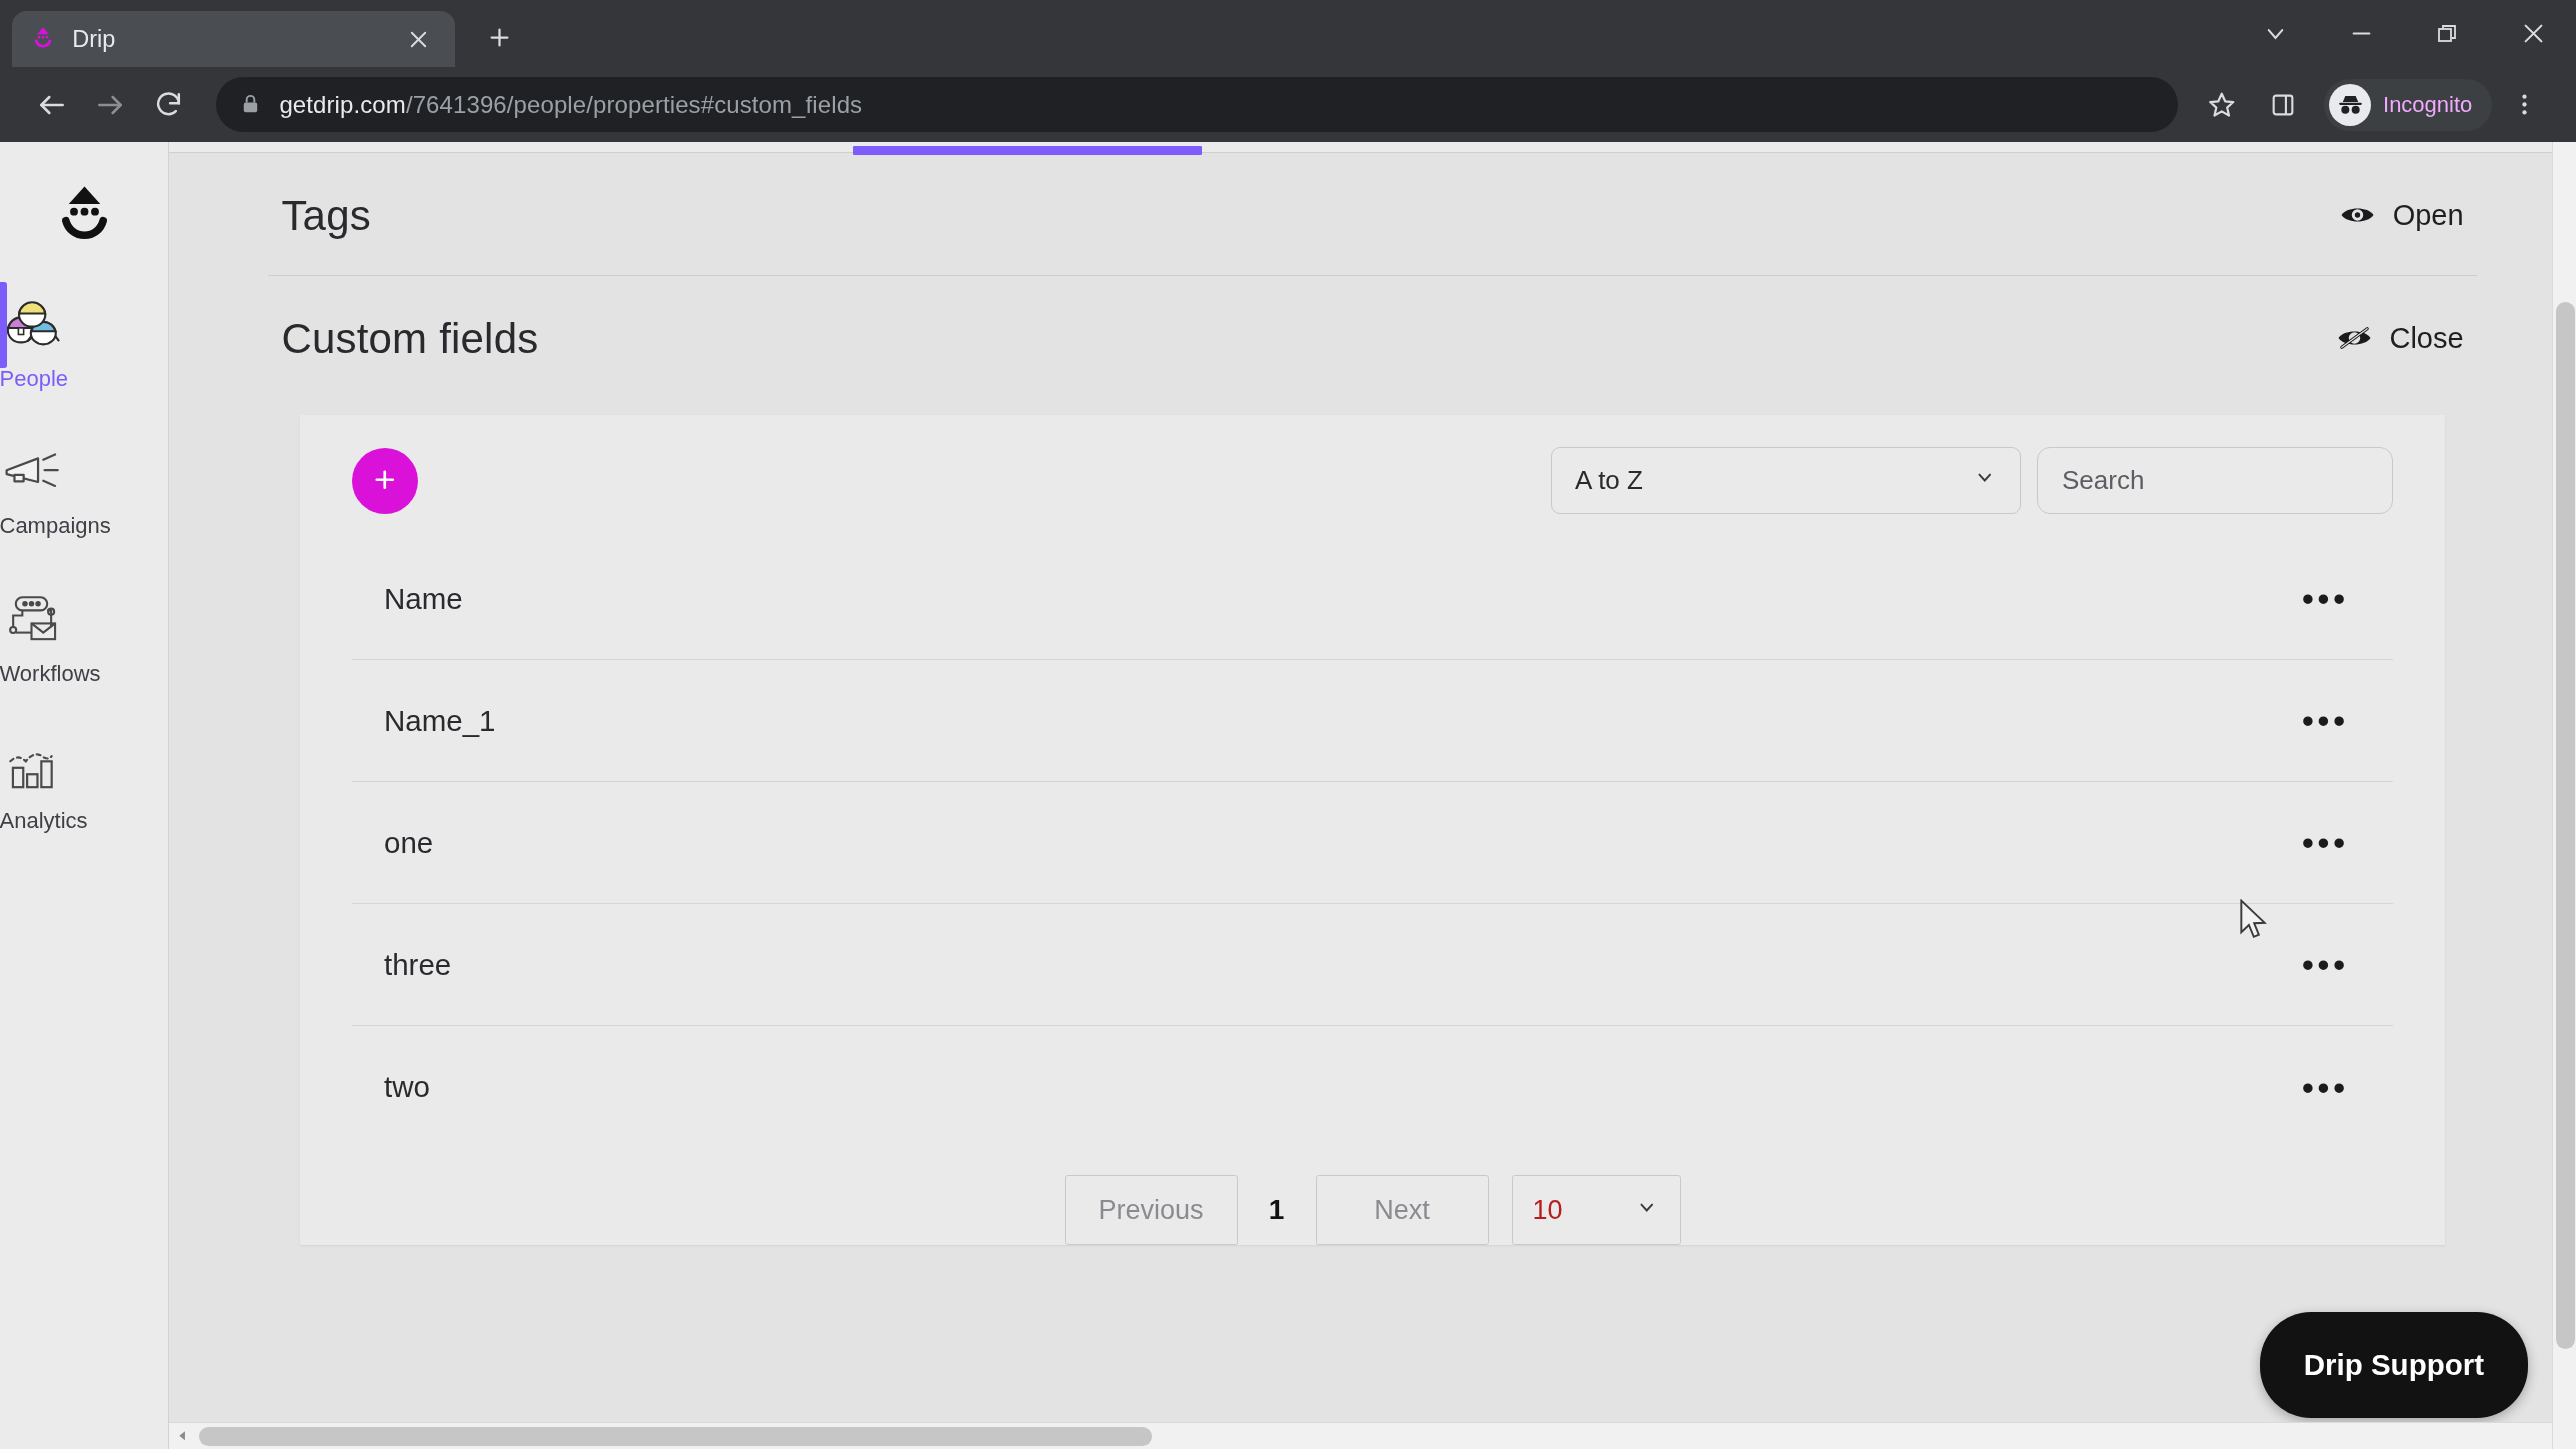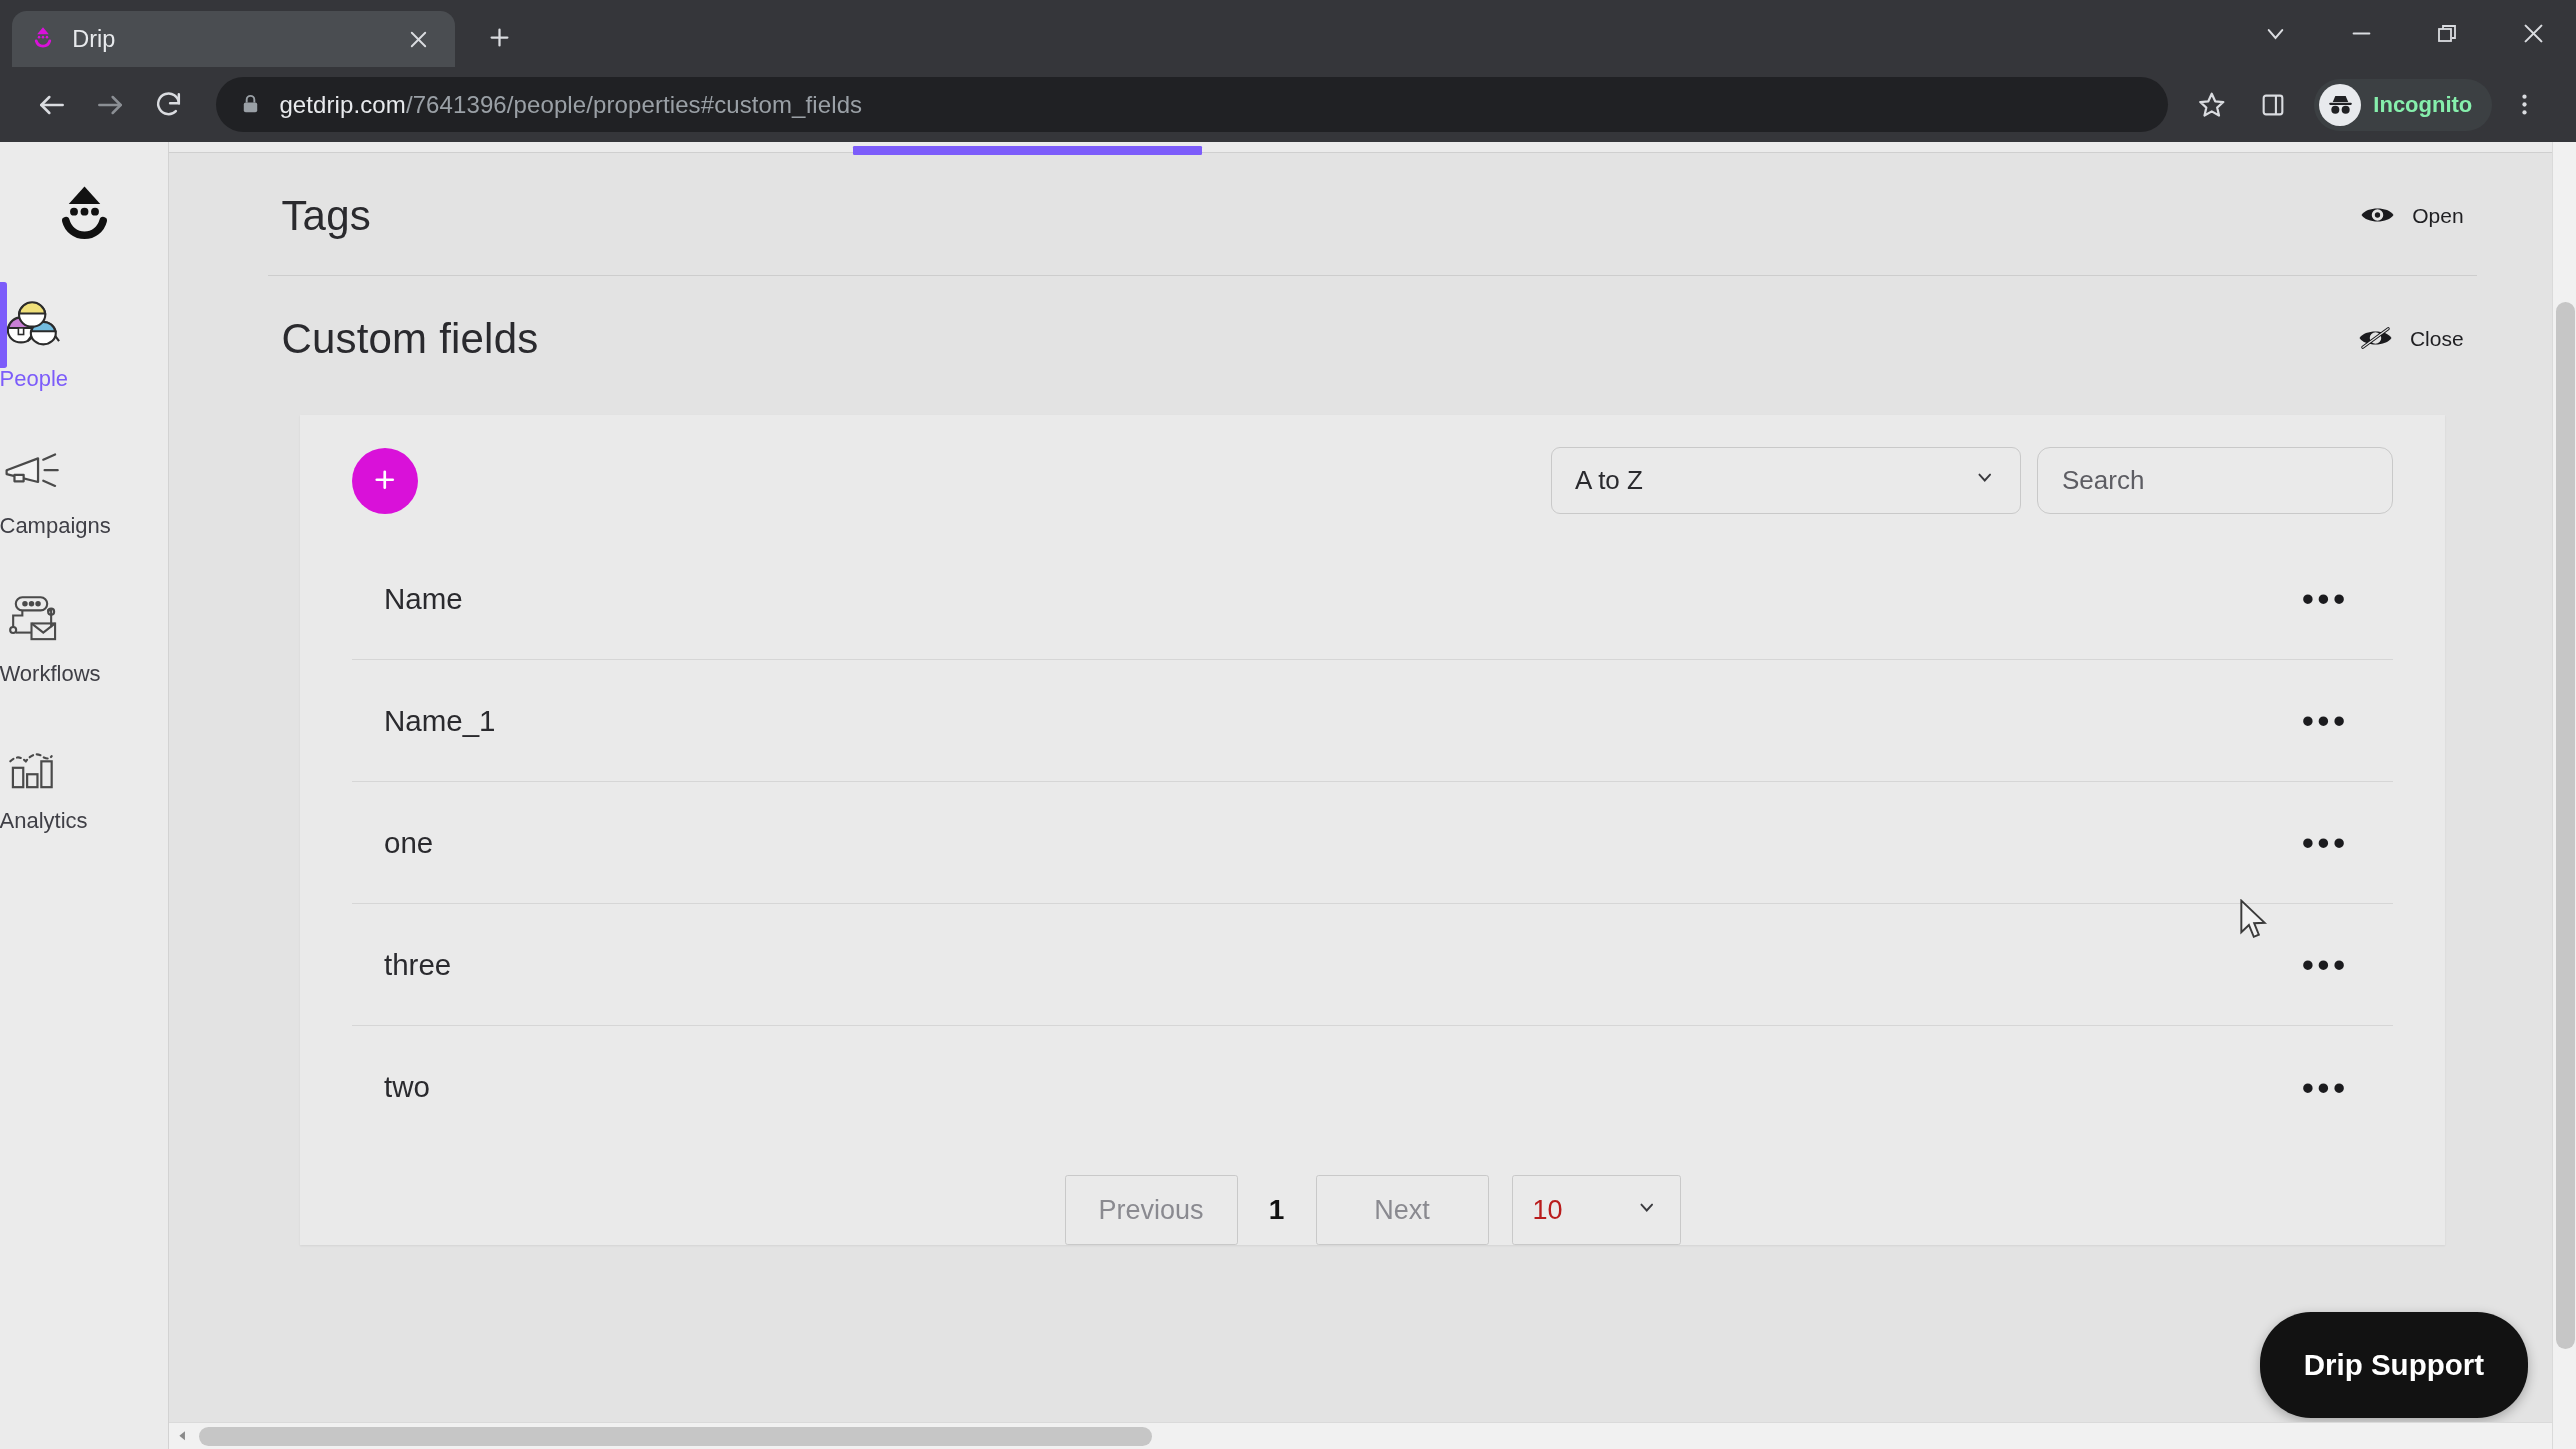--- a/index.html
+++ b/index.html
@@ -53,21 +53,21 @@
   .url { font-size: 24px; color: #9aa0a6; white-space: nowrap; overflow: hidden; letter-spacing: 0.1px;}
   .url b { color: #e8eaed; font-weight: 400; }
   .tb-right { display: flex; align-items: center; gap: 2.7px; flex: none;}
   .tb-icon { width: 58px; height: 58px; display:flex; align-items:center; justify-content:center; border-radius:50%;}
   .incognito-pill {
     height: 52px; background: #3c4043; border-radius: 27px;
     display: flex; align-items: center; padding: 0 20px 0 5.4px; margin-left: 9.4px;
   }
   .incognito-ico { width: 42px; height: 42px; border-radius: 50%; background: #e8eaed;
     display:flex; align-items:center; justify-content:center; margin-right: 12px; flex:none;}
-  .incognito-label { color: #86efac; font-size: 22px; font-weight: bold; }
+  .incognito-label { color: #f0abfc; font-size: 22px; }
 
   
   .viewport {
     position: absolute; left: 0; top: 142px; width: 2576px; height: 1307px;
     background: #e3e3e3; overflow: hidden;
   }
 
   
   .rail {
     position: absolute; left: 0; top: 0; width: 169px; height: 1307px;
@@ -105,21 +105,21 @@
 
   .content { position: absolute; left: 0; top: 10.7px; right: 0; bottom: 0; padding: 0 99px; }
 
   .section-row {
     display: flex; align-items: center; justify-content: space-between;
     padding: 39px 13.4px 35px 13.4px;
   }
   .section-row.with-rule { border-bottom: 1.3px solid #cdcdcd; }
   .section-title { font-size: 42px; color: #2a2a2e; font-weight: 400; letter-spacing: 0.2px; }
   .toggle-link { display: flex; align-items: center; gap: 17.4px; }
-  .toggle-link .tlabel { font-size: 21px; color: #1f1f22; }
+  .toggle-link .tlabel { font-size: 29px; color: #1f1f22; }
 
   .panel {
     margin: 17.4px 32px 0 32px; background: #eaeaea;
     box-shadow: 0 0.7px 2px rgba(0,0,0,.07);
   }
   .panel-toolbar {
     display: flex; align-items: center; padding: 32px 52px 24px 52px;
   }
   .add-btn {
     width: 66px; height: 66px; border-radius: 50%; background: #d911d9;

